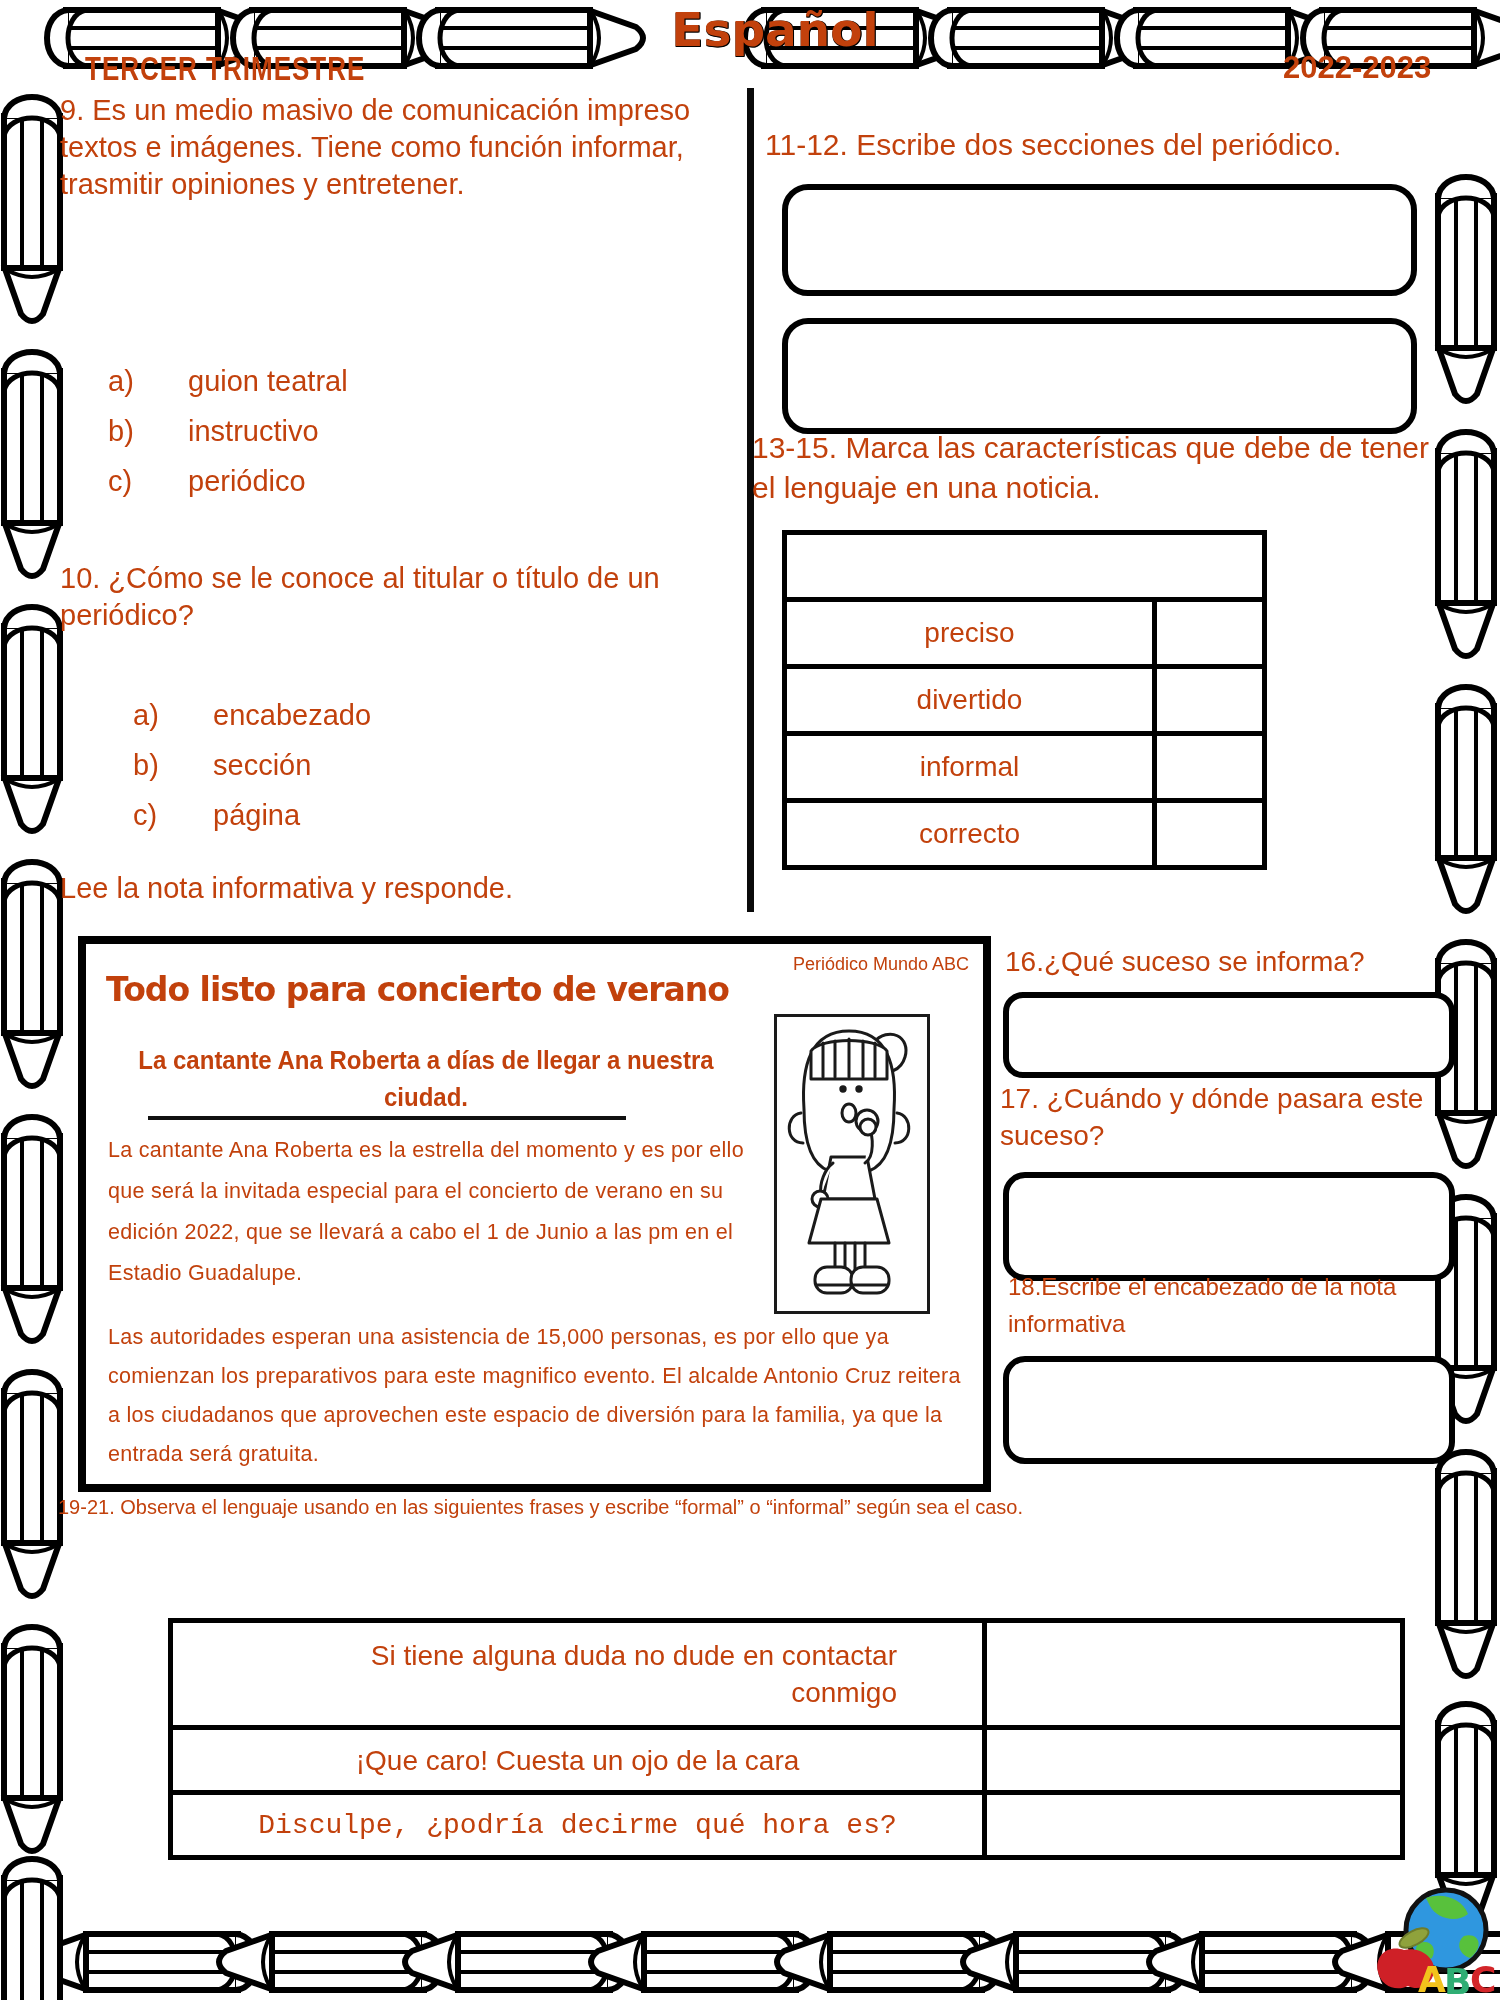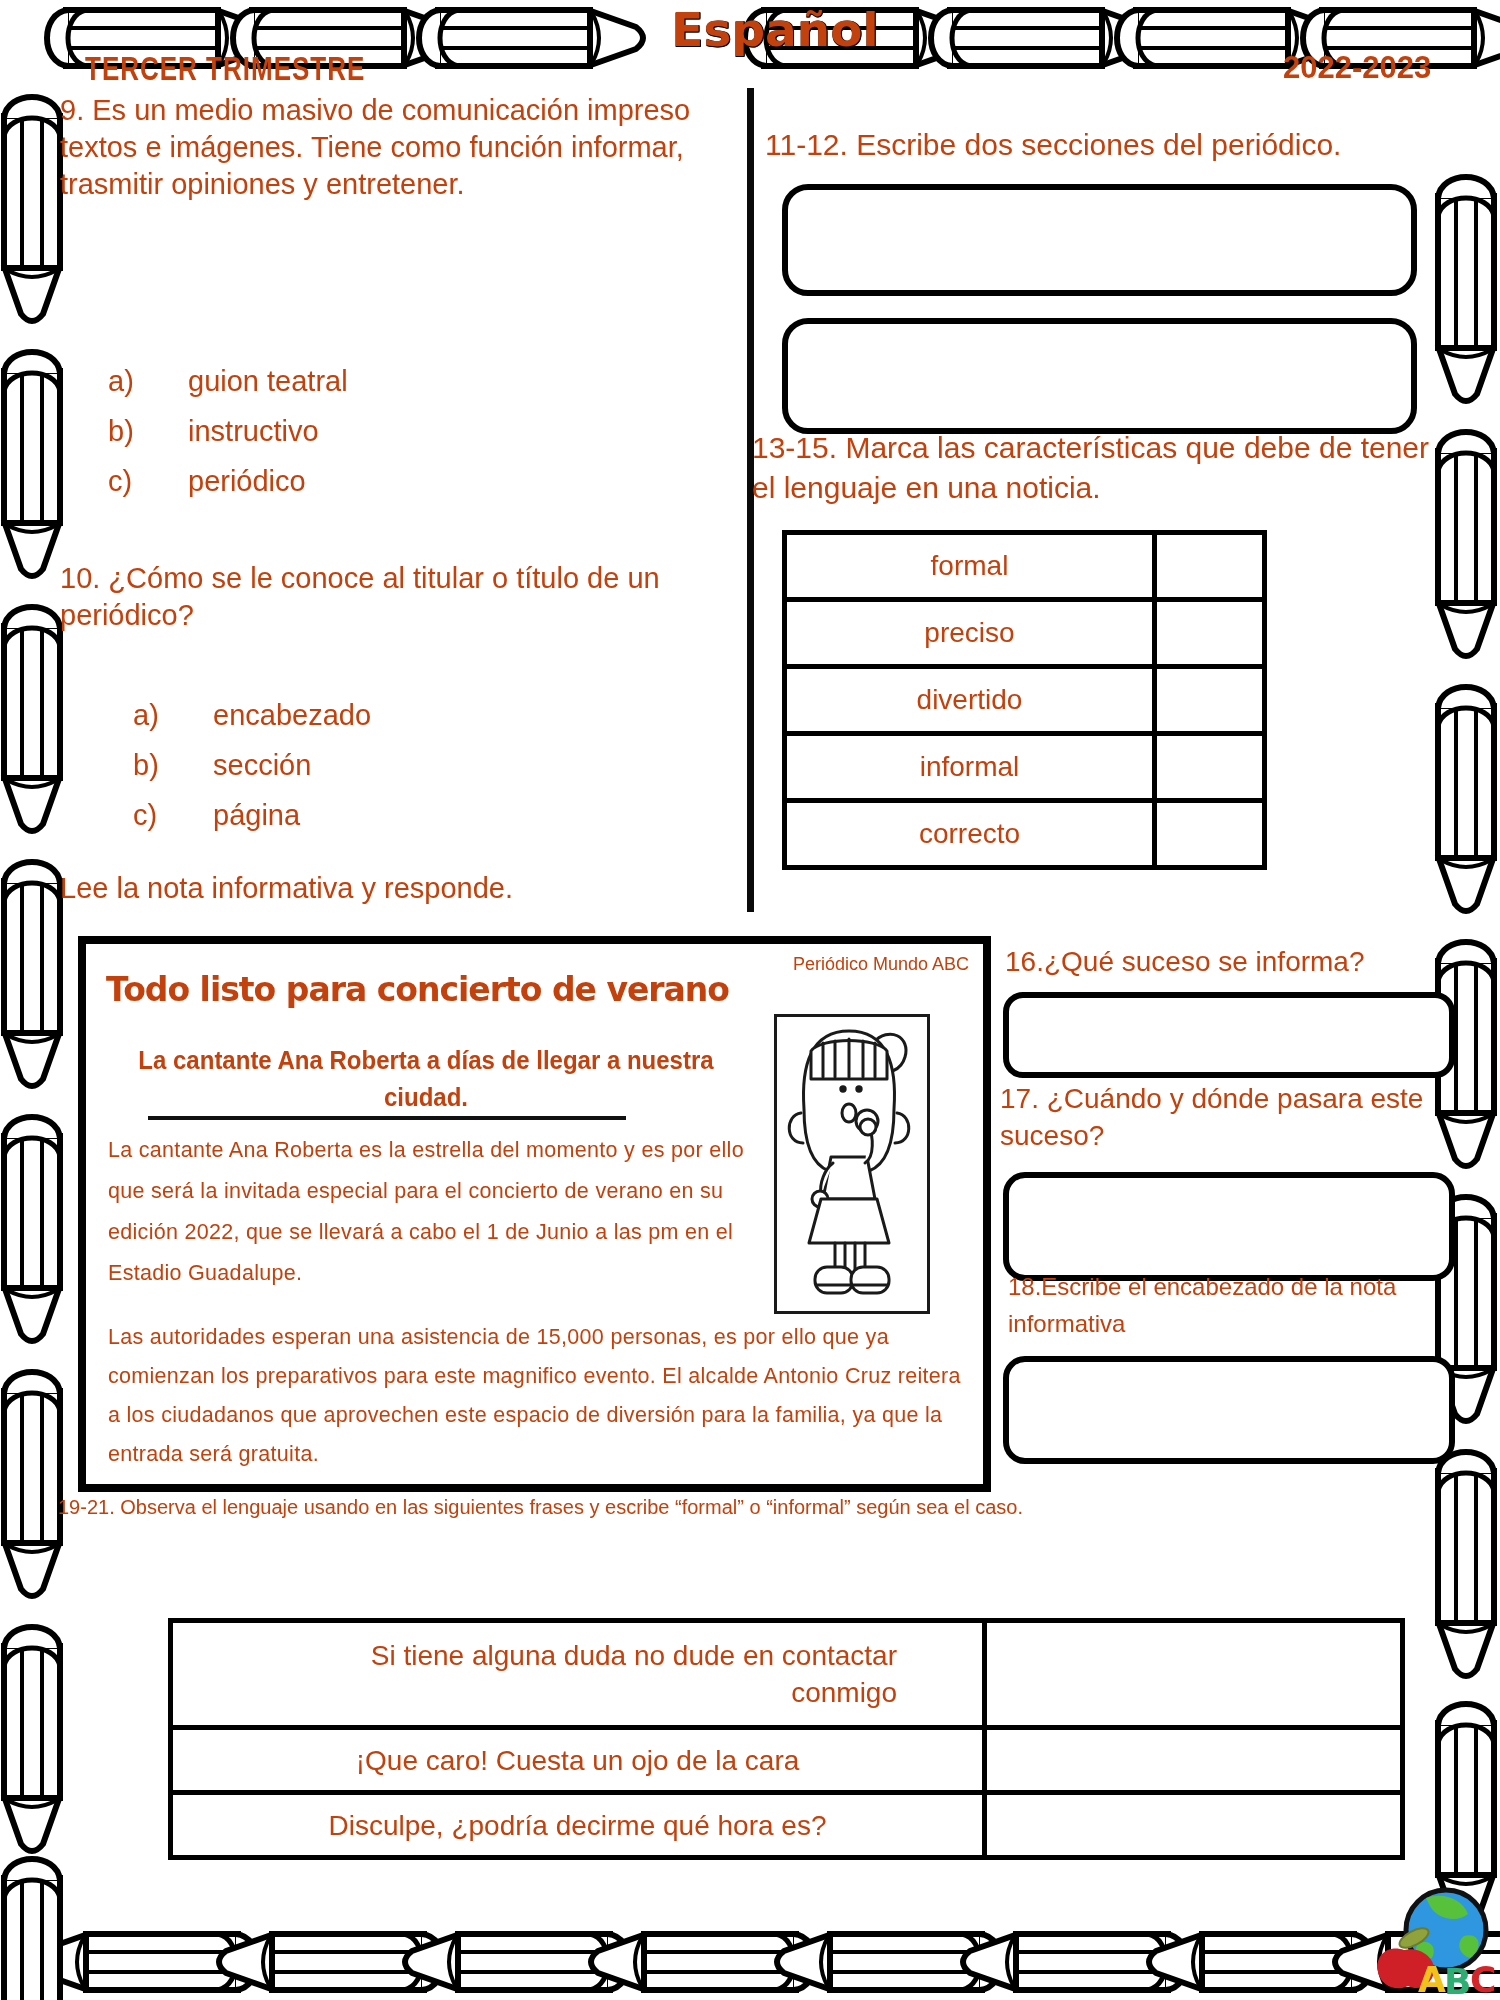--- a/index.html
+++ b/index.html
@@ -54,21 +54,21 @@
   .q16{left:1005px;top:946px;width:450px;font-size:28px;}
   .box16{left:1003px;top:992px;width:440px;height:74px;border-radius:20px;}
   .q17{left:1000px;top:1080px;width:465px;font-size:28px;line-height:37px;}
   .box17{left:1003px;top:1172px;width:440px;height:97px;border-radius:22px;}
   .q18{left:1008px;top:1268px;width:450px;font-size:24px;line-height:37px;}
   .box18{left:1003px;top:1356px;width:440px;height:96px;border-radius:22px;}
 
   .q1921{left:58px;top:1487px;width:1350px;font-size:20px;line-height:40px;}
   .table1921{left:168px;top:1618px;width:1227px;border:5px solid #000;background:#fff;}
   .t19row{display:flex;border-bottom:5px solid #000;}
-  .t19row:last-child{border-bottom:none;}
+  .t19row:last-child{border-bottom:none;font-family:Liberation Mono, monospace;}
   .t19phrase{flex:0 0 814px;border-right:5px solid #000;display:flex;align-items:center;
       justify-content:center;text-align:right;font-size:28px;line-height:37px;padding:0 85px;box-sizing:border-box;}
   .t19ans{flex:1;}
   .r1{height:102px;}.r2{height:60px;}.r3{height:60px;}
 
   .logo{left:1366px;top:1886px;width:130px;height:110px;}
 </style>
 </head>
 <body>
 
@@ -192,21 +192,20 @@
       </div>
     </div>
 
     <div class="abs qtext q1112">11-12. Escribe dos secciones del periódico.</div>
     <div class="abs ansbox box11a"></div>
     <div class="abs ansbox box11b"></div>
 
     <div class="abs q1315">13-15. Marca las características que debe de tener el lenguaje en una noticia.</div>
     <div class="abs table1315">
       <div class="t13row">
-        <div class="t13label">formal</div>
         <div class="t13check"></div>
       </div>
       <div class="t13row">
         <div class="t13label">preciso</div>
         <div class="t13check"></div>
       </div>
       <div class="t13row">
         <div class="t13label">divertido</div>
         <div class="t13check"></div>
       </div>

